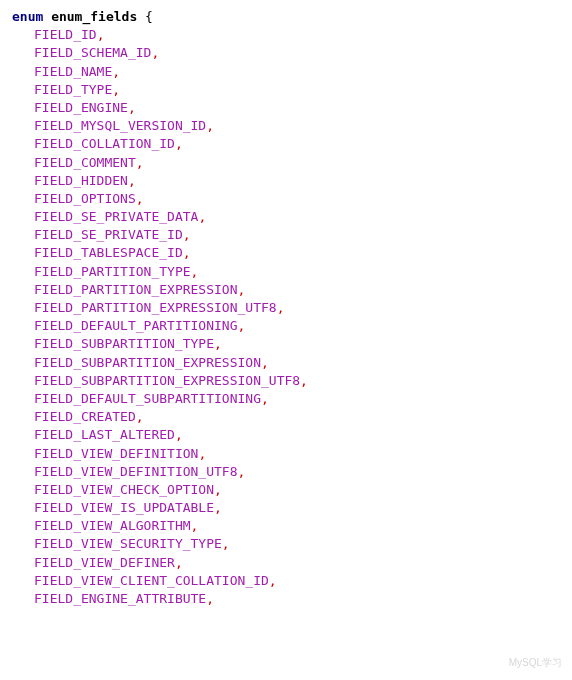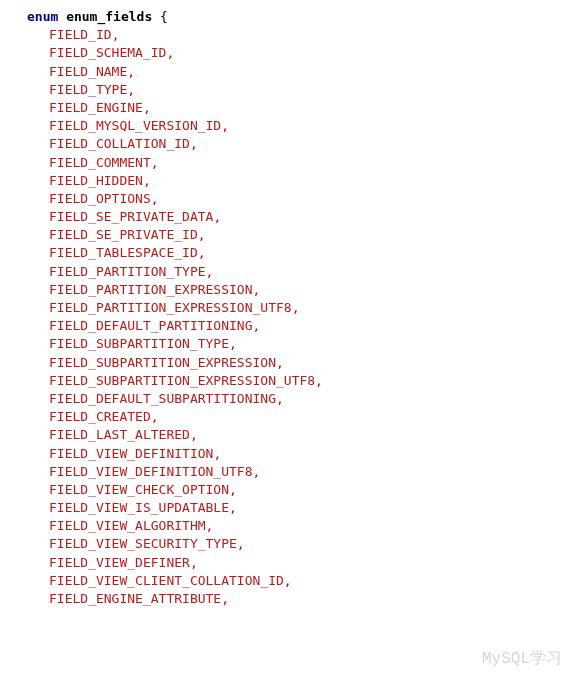--- a/index.html
+++ b/index.html
@@ -8,32 +8,32 @@
       font-size: 13px;
       line-height: 1.4;
       color: #000;
       background: #fff;
       padding: 8px 12px;
       width: 572px;
     }
     .kw { color: #000080; font-weight: bold; }
     .enum-name { color: #000000; font-weight: bold; }
     .brace { color: #000; }
-    .field { color: #b91c1c; }
+    .field { color: #a21caf; }
     .comma { color: #cc0000; }
-    .line { white-space: pre; margin-left: 15px; }
+    .line { white-space: pre; }
     .indent { padding-left: 22px; }
     .watermark {
       position: absolute;
       right: 10px;
       bottom: 10px;
-      font-size: 16px;
+      font-size: 10px;
       color: #bbb;
       opacity: 0.6;
-      font-family: Liberation Mono, monospace;
+      font-family: Liberation Sans, sans-serif;
     }
   </style>
 </head>
 <body>
 
 <div>
   <div class="line"><span class="kw">enum</span> <span class="enum-name">enum_fields</span> <span class="brace">{</span></div>
   <div id="fields-container">
       <div class="line indent"><span class="field">FIELD_ID</span><span class="comma">,</span></div>
       <div class="line indent"><span class="field">FIELD_SCHEMA_ID</span><span class="comma">,</span></div>

